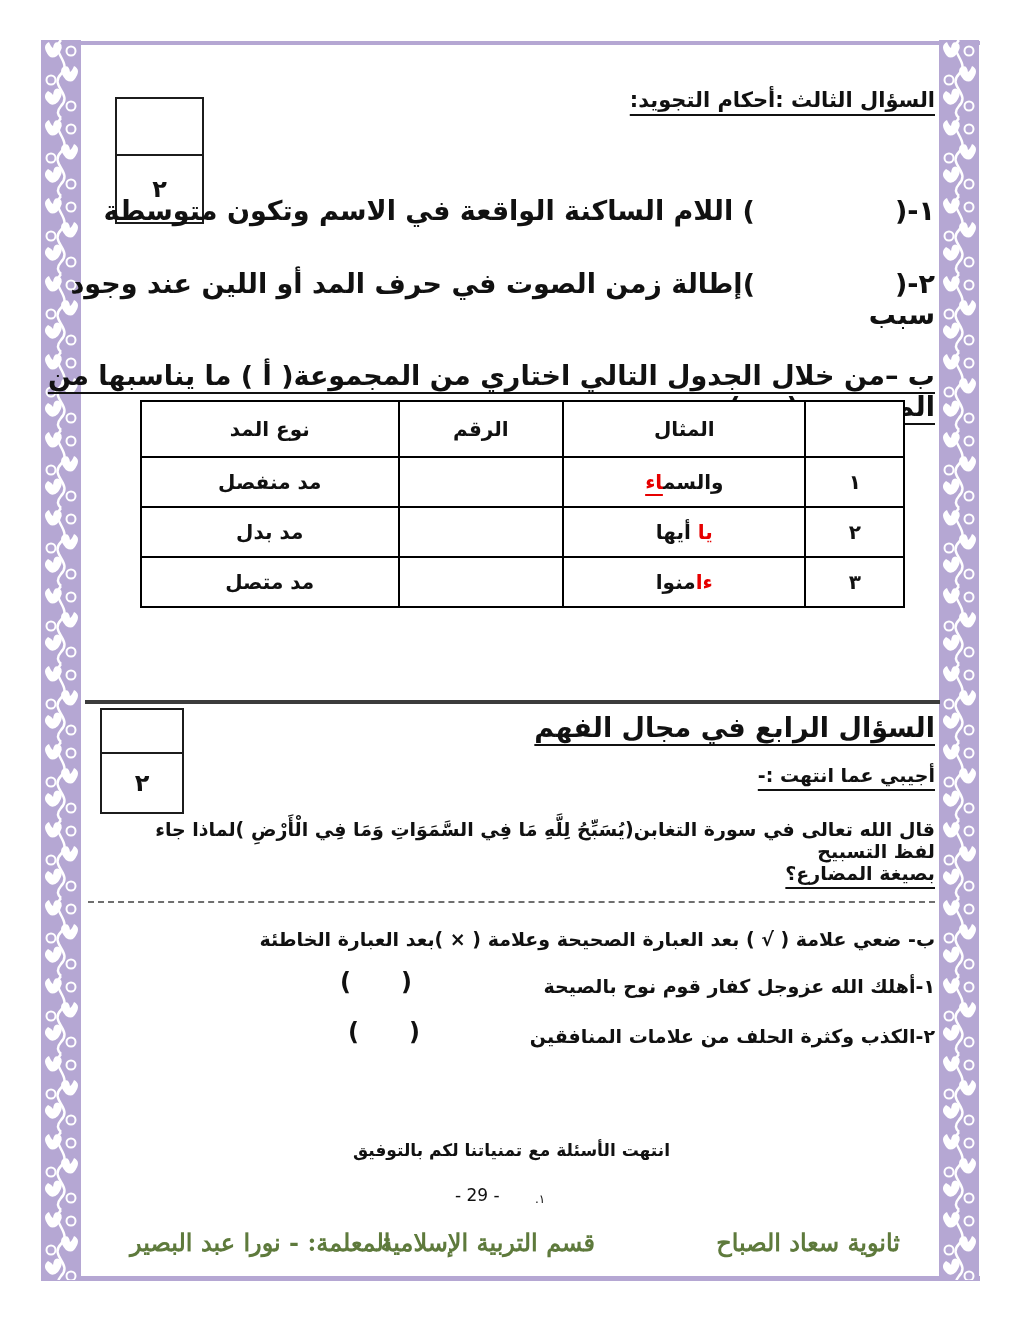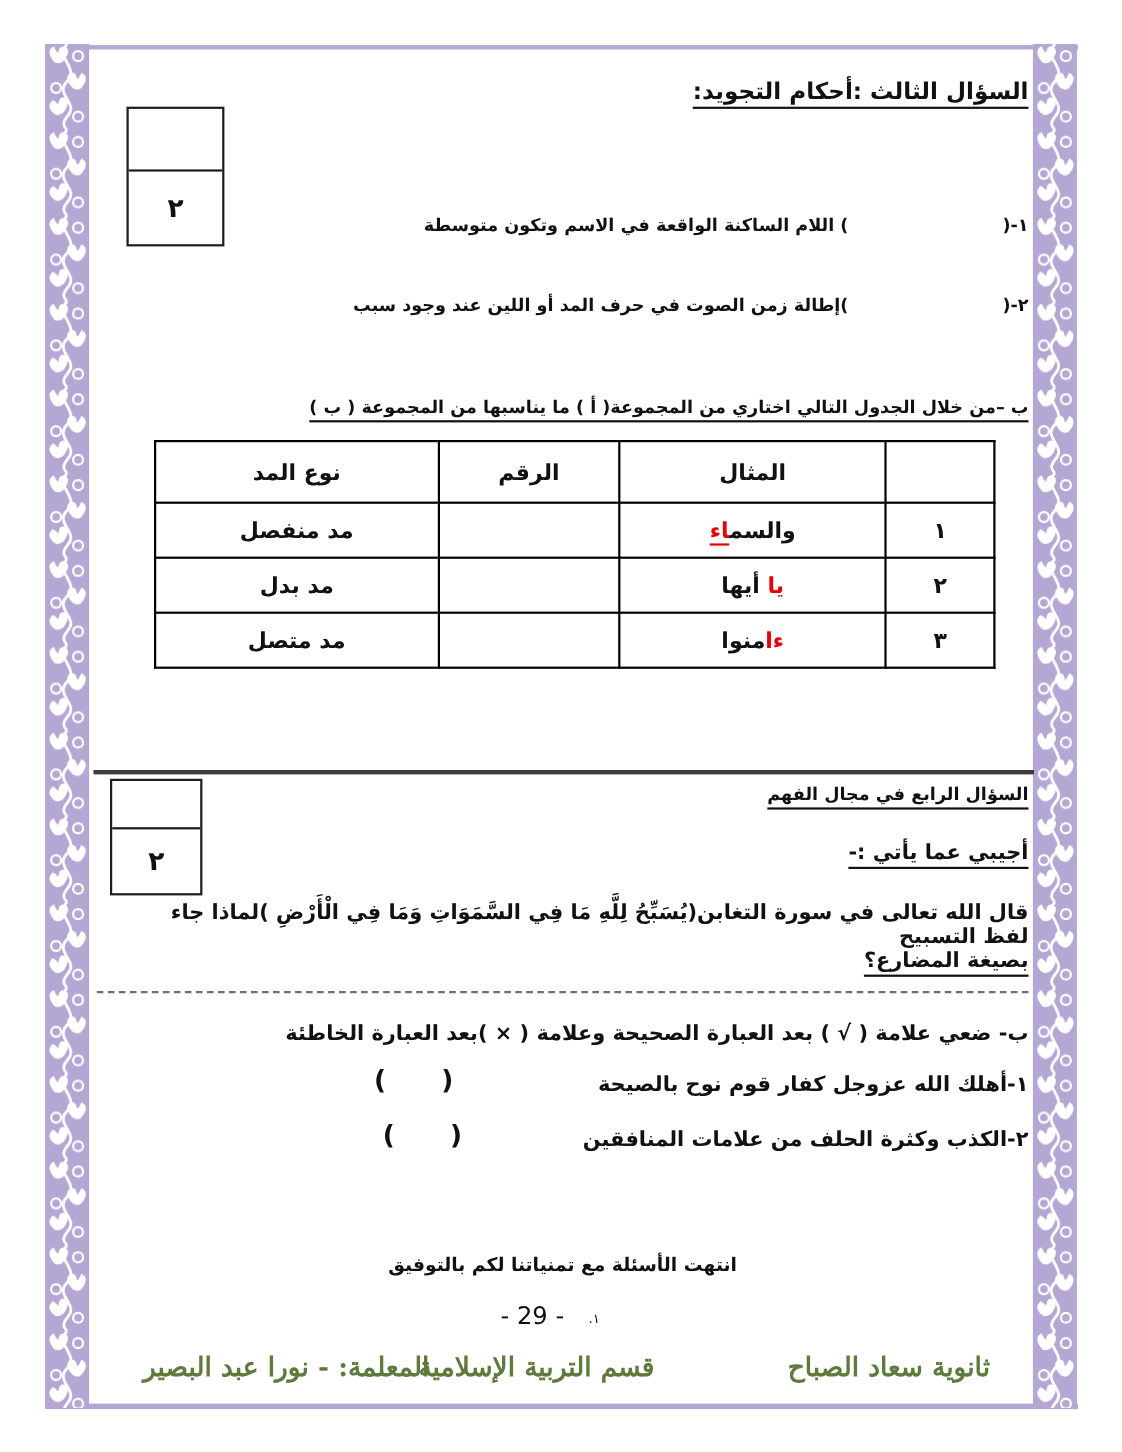--- a/index.html
+++ b/index.html
@@ -29,21 +29,21 @@
   .score-box-1 .cell-top{height:55px;}
   .score-box-1 .cell-bottom{flex:1;}
   .score-box-2{left:100px;top:708px;width:80px;height:102px;}
   .score-box-2 .cell-top{height:42px;}
   .score-box-2 .cell-bottom{flex:1;}
   
   .abs{position:absolute;}
   .bold{font-weight:bold;}
   .u{text-decoration:underline;text-underline-offset:7px;text-decoration-thickness:2px;}
   .t21{font-size:21px;}
-  .t20{font-size:16px;}
+  .t20{font-size:27px;}
   .t19{font-size:19px;}
   .t17{font-size:17px;}
   .spacer{display:inline-block;width:140px;}
   .red{color:#e60000;}
   .red-u{color:#e60000;text-decoration:underline;text-decoration-color:#e60000;text-underline-offset:5px;}
   
   .madd-table{
     position:absolute;left:140px;top:400px;width:765px;
     border-collapse:collapse;direction:rtl;
     font-weight:bold;font-size:20px;
@@ -56,21 +56,21 @@
   .madd-table .drow{height:50px;}
   .col-idx{width:100px;}
   .col-ex{width:247px;}
   .col-num{width:167px;}
   .col-type{width:263px;}
   
   .ornate{font-weight:bold;letter-spacing:0.5px;}
   .paren-slot{position:absolute;font-size:24px;font-weight:bold;white-space:pre;direction:ltr;}
   
   .green{color:#5e7a3c;font-family:"DejaVu Serif",serif;font-weight:bold;font-size:24px;}
-  .pagenum{direction:ltr;font-size:22px;}
+  .pagenum{direction:ltr;font-size:17px;}
   .pagemark{font-size:12px;}
 </style>
 </head>
 <body>
 
 <div class="page">
 
   <div class="frame-line frame-top"></div>
   <div class="frame-line frame-bottom"></div>
 
@@ -110,21 +110,21 @@
       </defs>
       <rect width="40" height="1240" fill="url(#vineR)"></rect>
     </svg>
   </div>
 
   <div class="score-box score-box-1">
     <div class="cell-top"></div>
     <div class="cell-bottom">٢</div>
   </div>
 
-  <div class="abs bold u t21" style="right:85px;top:71px;margin-left:20px;">السؤال الثالث :أحكام التجويد:</div>
+  <div class="abs bold u t21" style="right:85px;top:88px;margin-left:20px;">السؤال الثالث :أحكام التجويد:</div>
 
 
   <div class="abs bold t20" style="right:85px;top:195px;">
     <span>١-(</span><span class="spacer"></span><span>) اللام الساكنة الواقعة في الاسم وتكون متوسطة</span>
   </div>
 
   <div class="abs bold t20" style="right:85px;top:268px;">
     <span>٢-(</span><span class="spacer"></span><span>)إطالة زمن الصوت في حرف المد أو اللين عند وجود سبب</span>
   </div>
 
@@ -161,21 +161,21 @@
 
   <div class="divider"></div>
 
   <div class="score-box score-box-2">
     <div class="cell-top"></div>
     <div class="cell-bottom">٢</div>
   </div>
 
   <div class="abs ornate u t20" style="right:85px;top:712px;">السؤال الرابع في مجال الفهم</div>
 
-  <div class="abs ornate u t19" style="right:85px;top:764px;">أجيبي عما يأتي :-</div>
+  <div class="abs ornate u t19" style="right:85px;top:764px;">أجيبي عما انتهت :-</div>
 
   <div class="abs ornate t19" style="right:85px;top:818px;width:810px;">قال الله تعالى في سورة التغابن(يُسَبِّحُ لِلَّهِ مَا فِي السَّمَوَاتِ وَمَا فِي الْأَرْضِ )لماذا جاء لفظ التسبيح</div>
 
   <div class="abs ornate u t19" style="right:85px;top:862px;">بصيغة المضارع؟</div>
 
   <div class="dashed-line"></div>
 
   <div class="abs ornate t19" style="right:85px;top:928px;margin-left:42px;">ب- ضعي علامة ( √ ) بعد العبارة الصحيحة وعلامة (  ×  )بعد العبارة الخاطئة</div>
 
   <div class="abs ornate t19" style="right:85px;top:975px;">١-أهلك الله عزوجل كفار قوم نوح بالصيحة</div>

